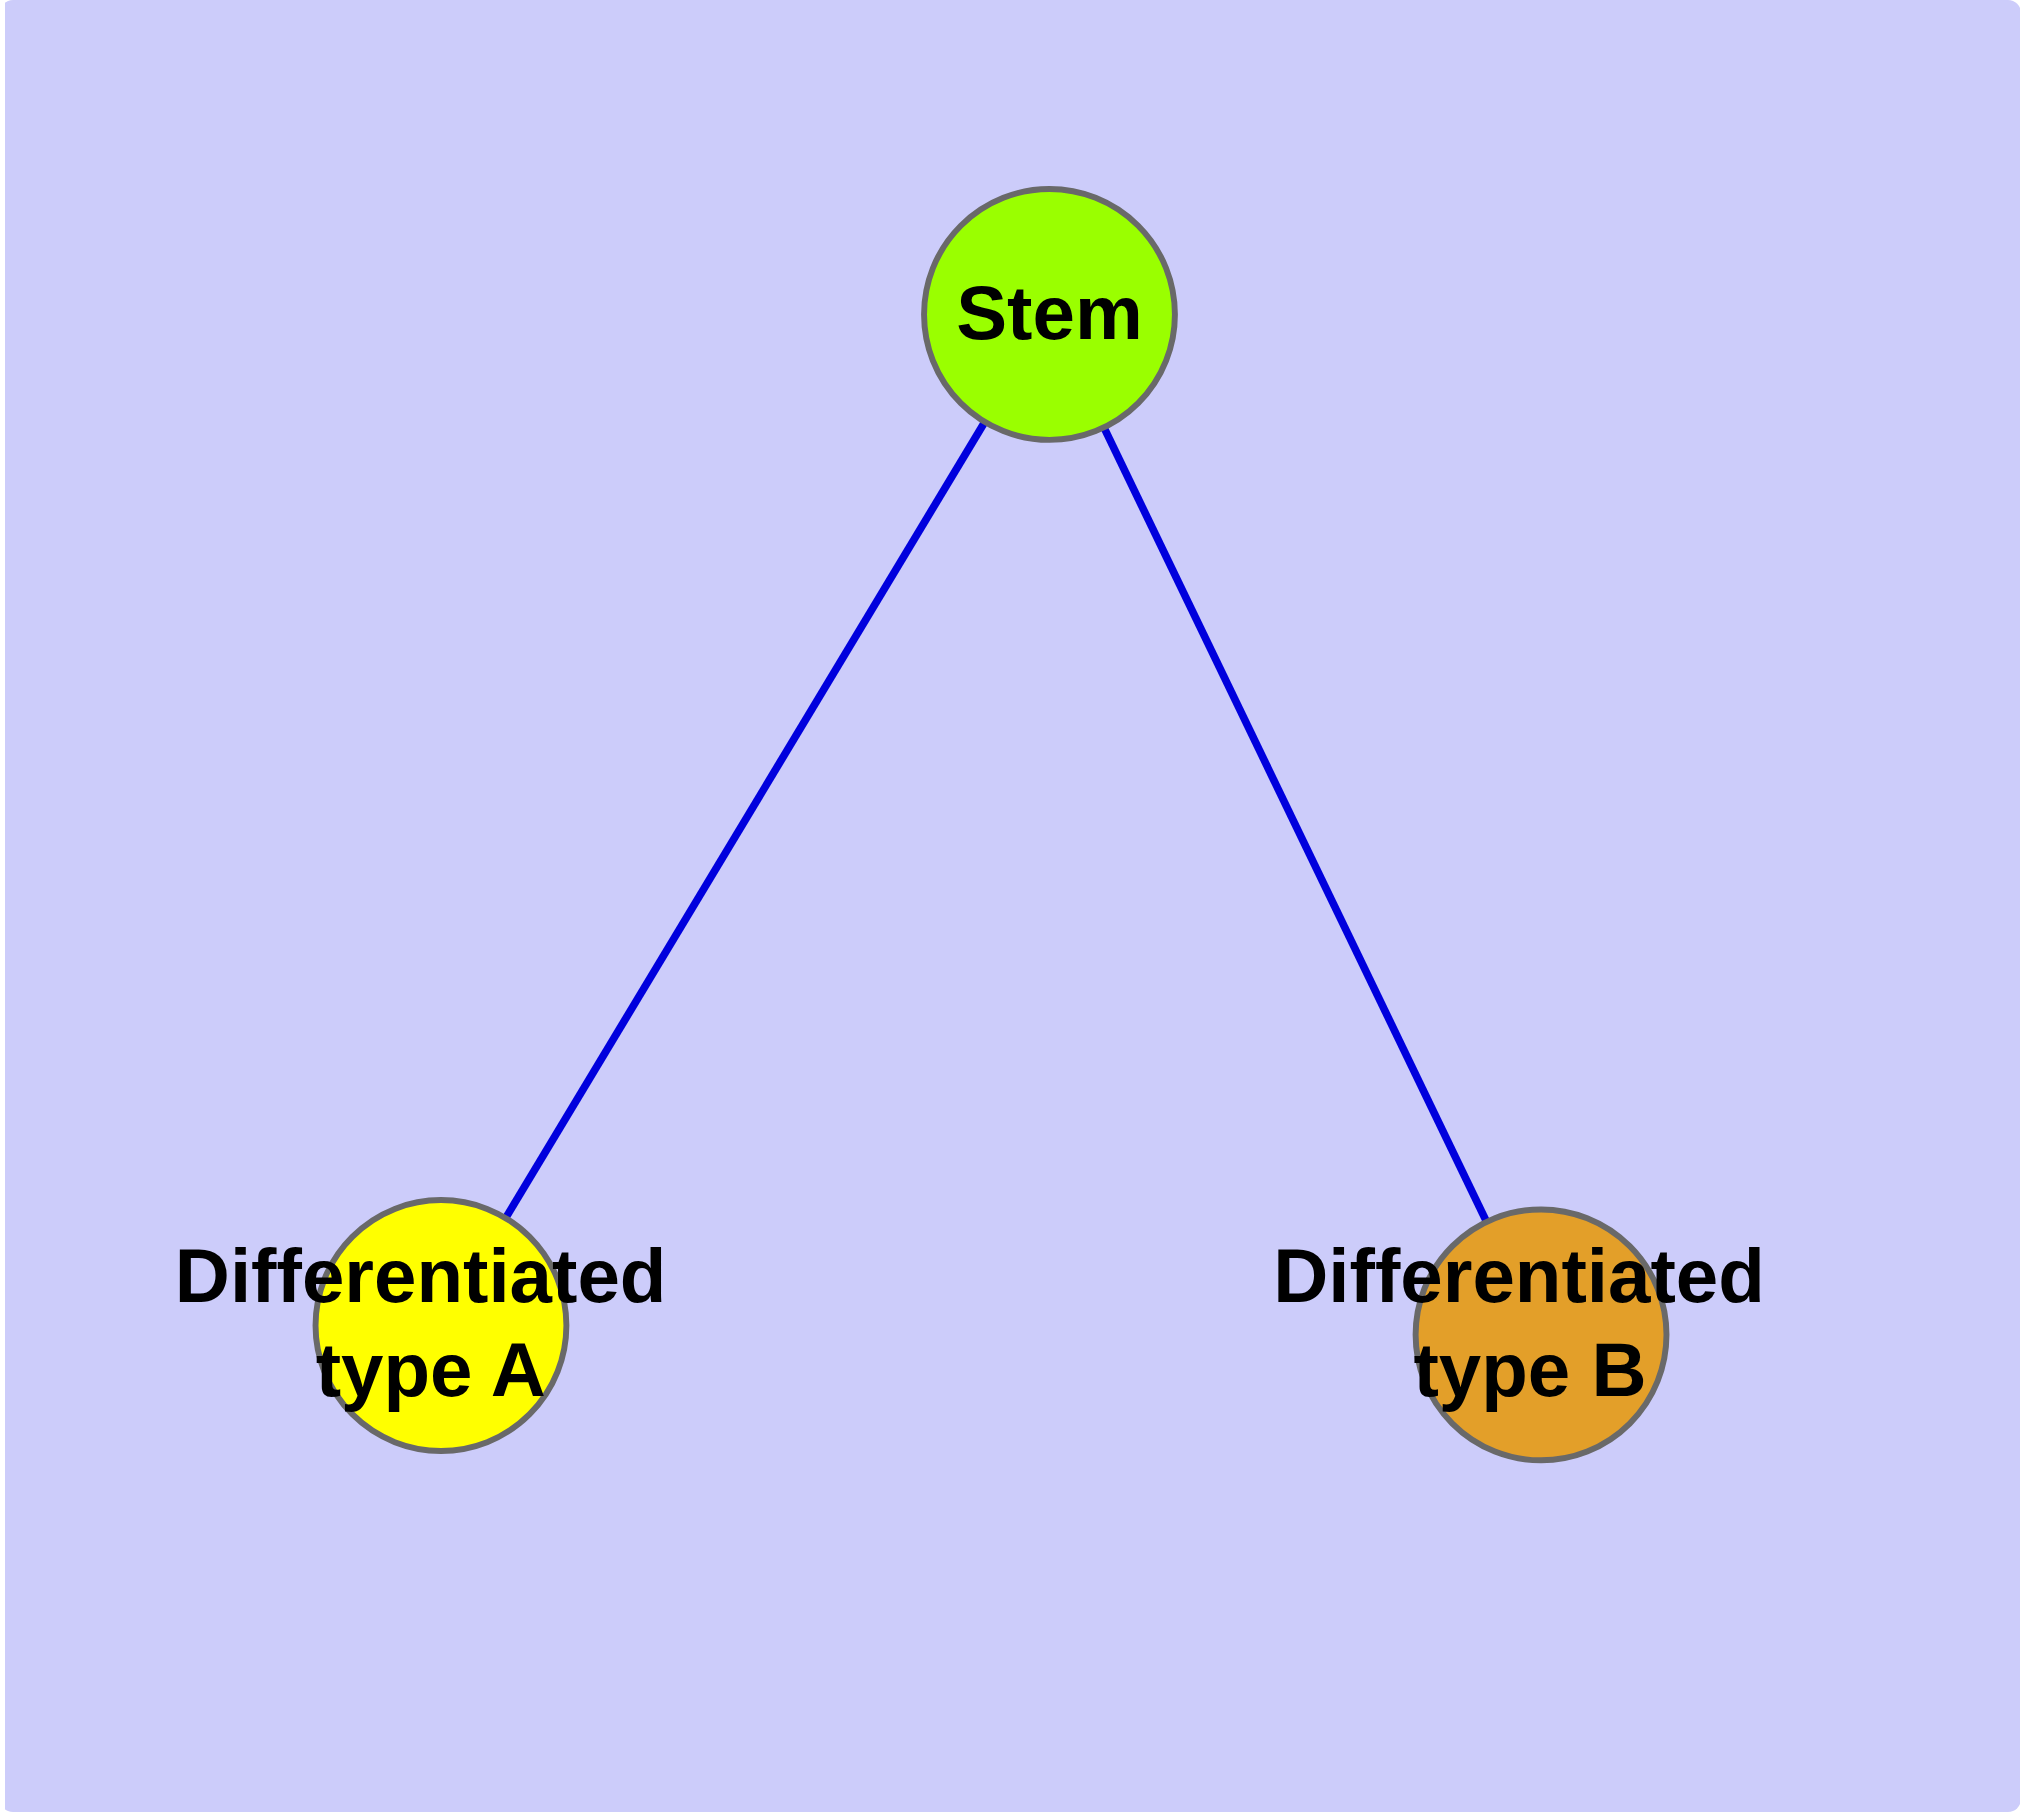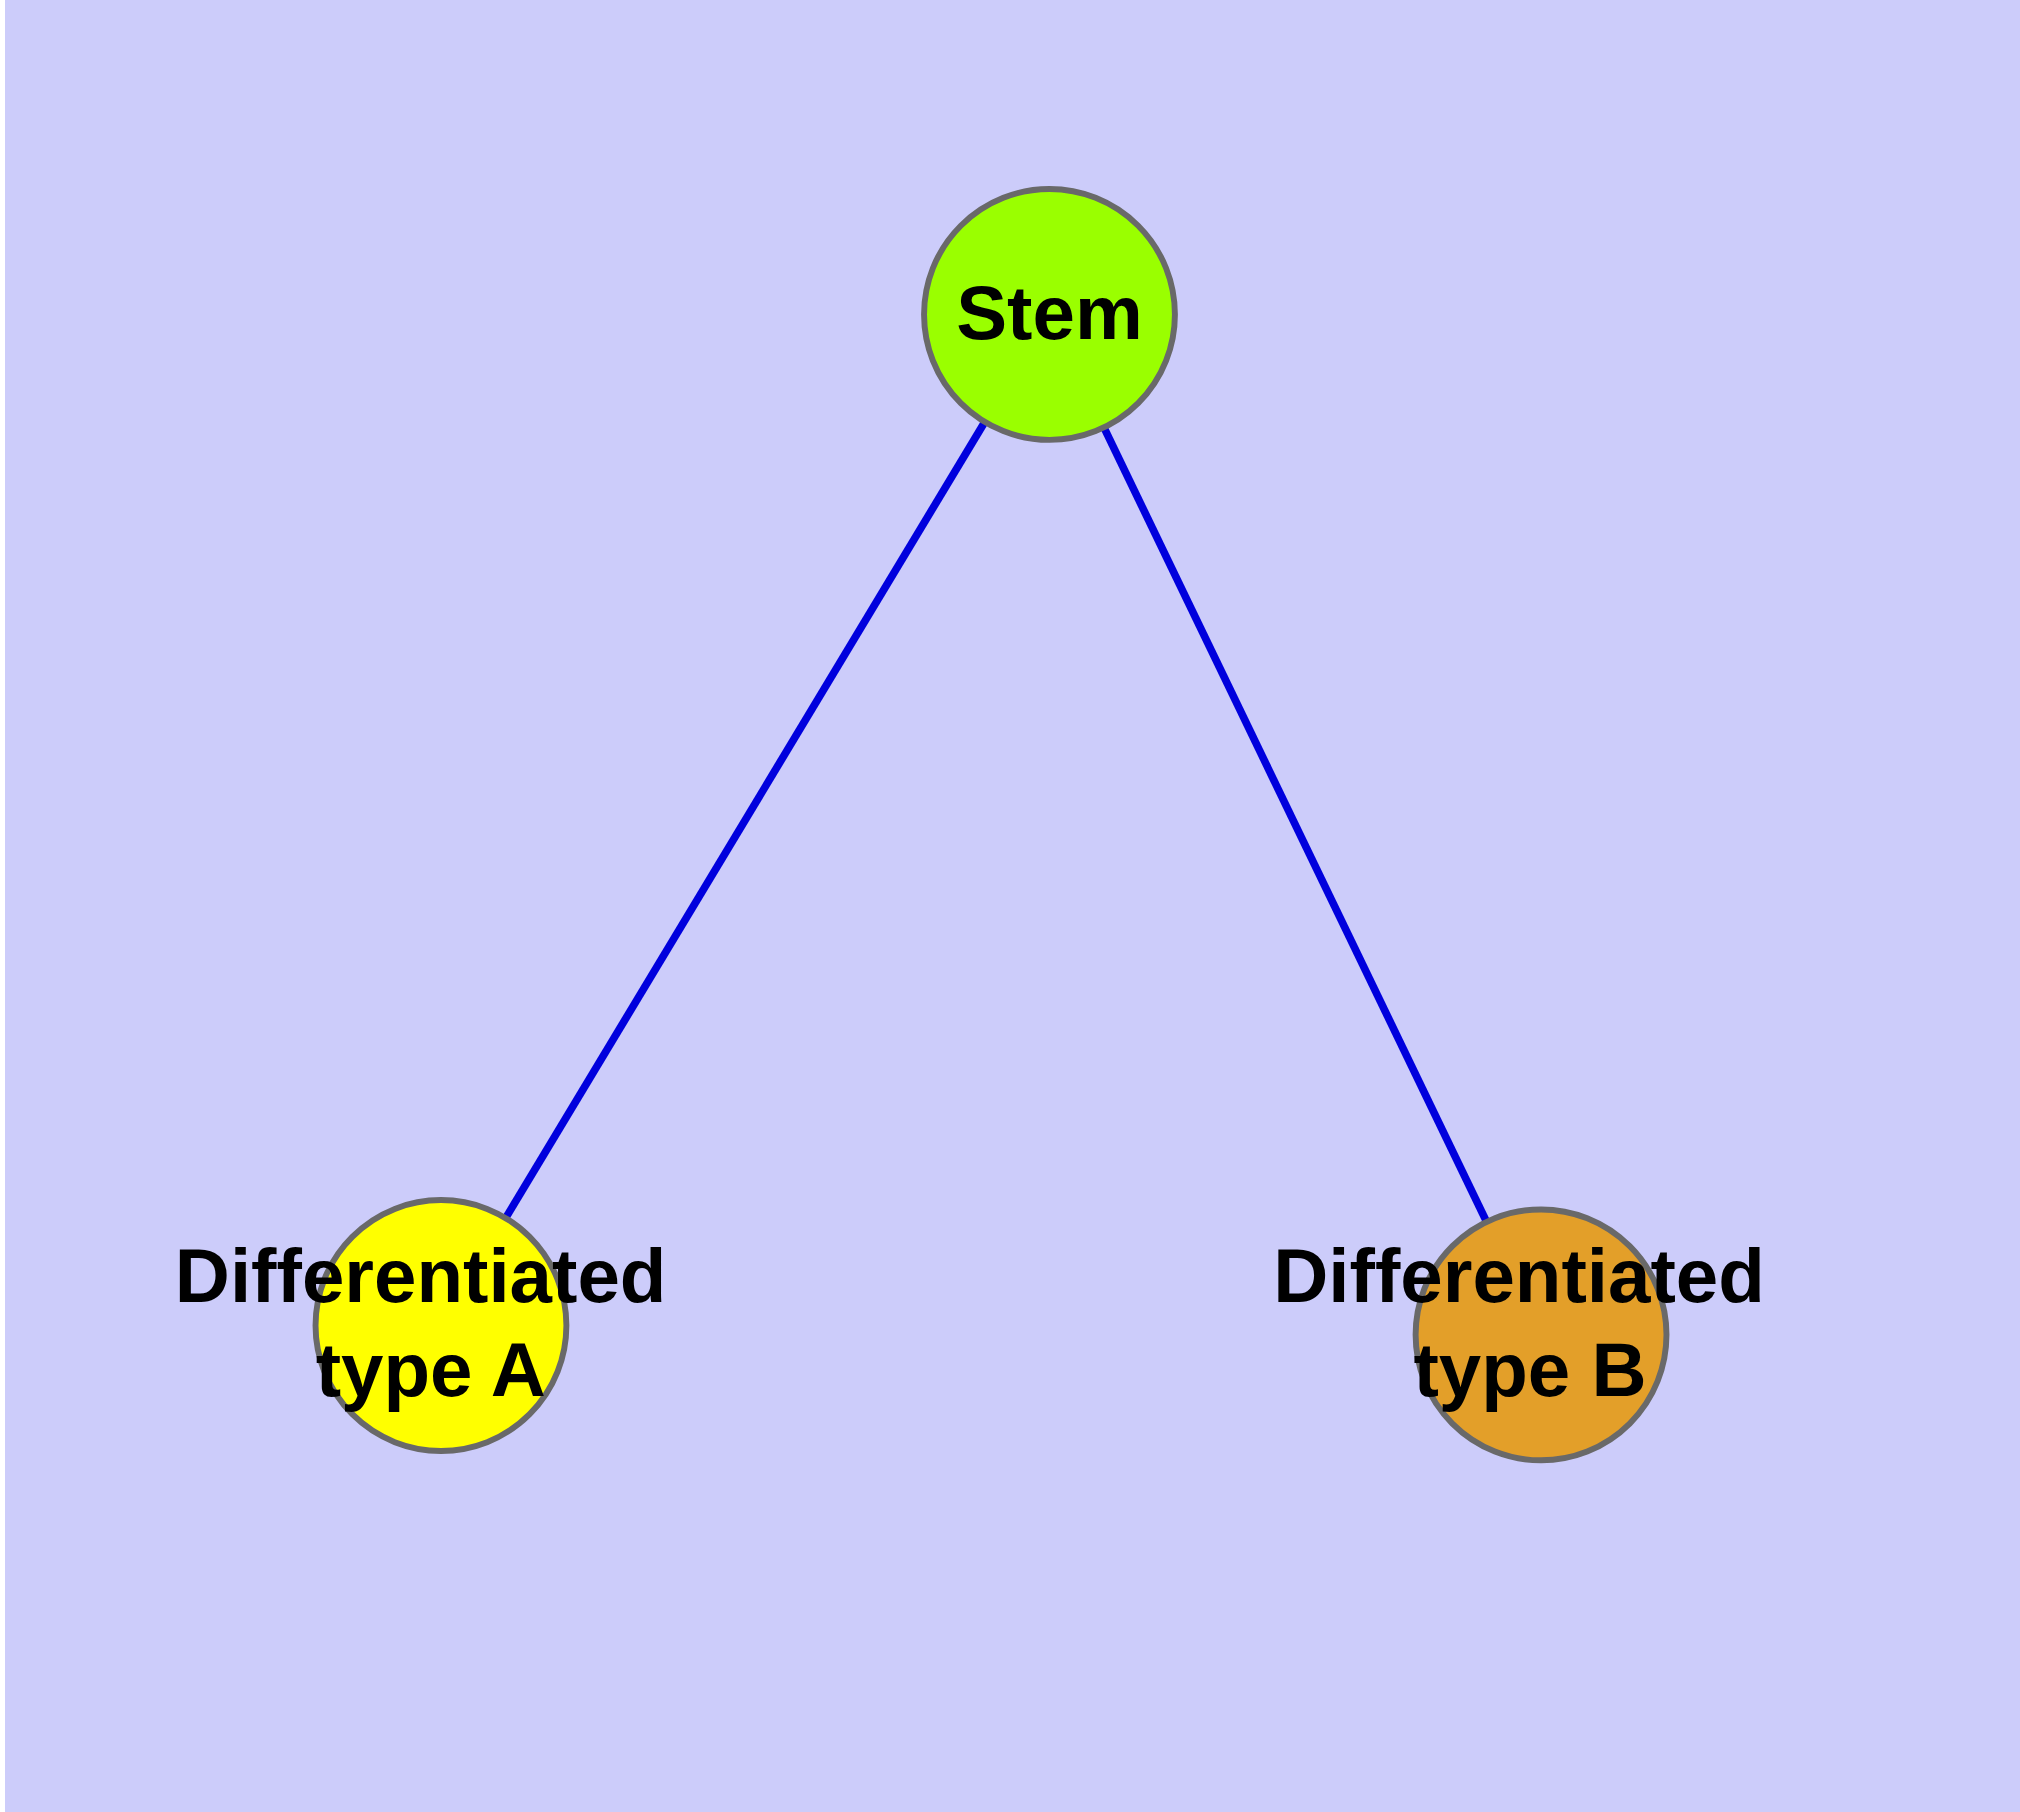--- a/index.html
+++ b/index.html
@@ -7,20 +7,21 @@
     padding: 0;
     background: #ffffff;
   }
   #canvas {
     position: relative;
     width: 2021px;
     height: 1812px;
     background: #ffffff;
     overflow: hidden;
     font-family: "Liberation Sans", sans-serif;
+    border-radius: 13px;
   }
   #plot-background {
     position: absolute;
     left: 5.1px;
     top: 0px;
     width: 2015px;
     height: 1812px;
     background: #ccccfa;
   }
   #graph-svg {

